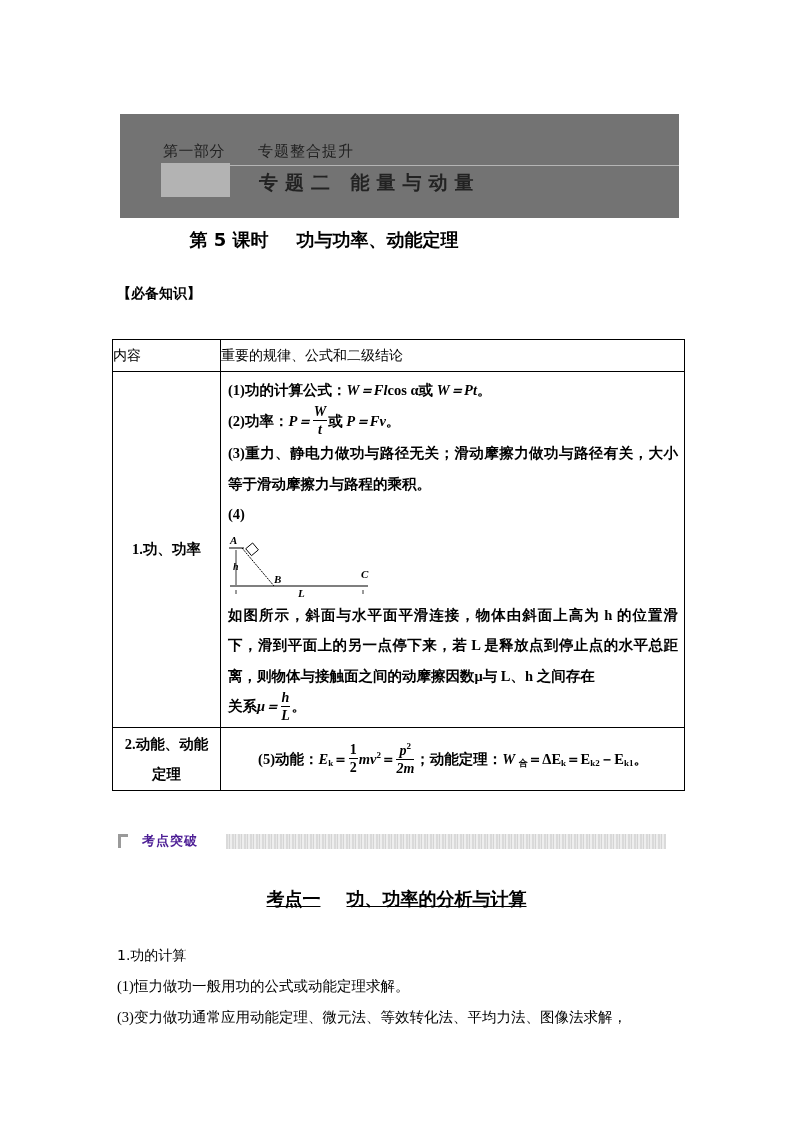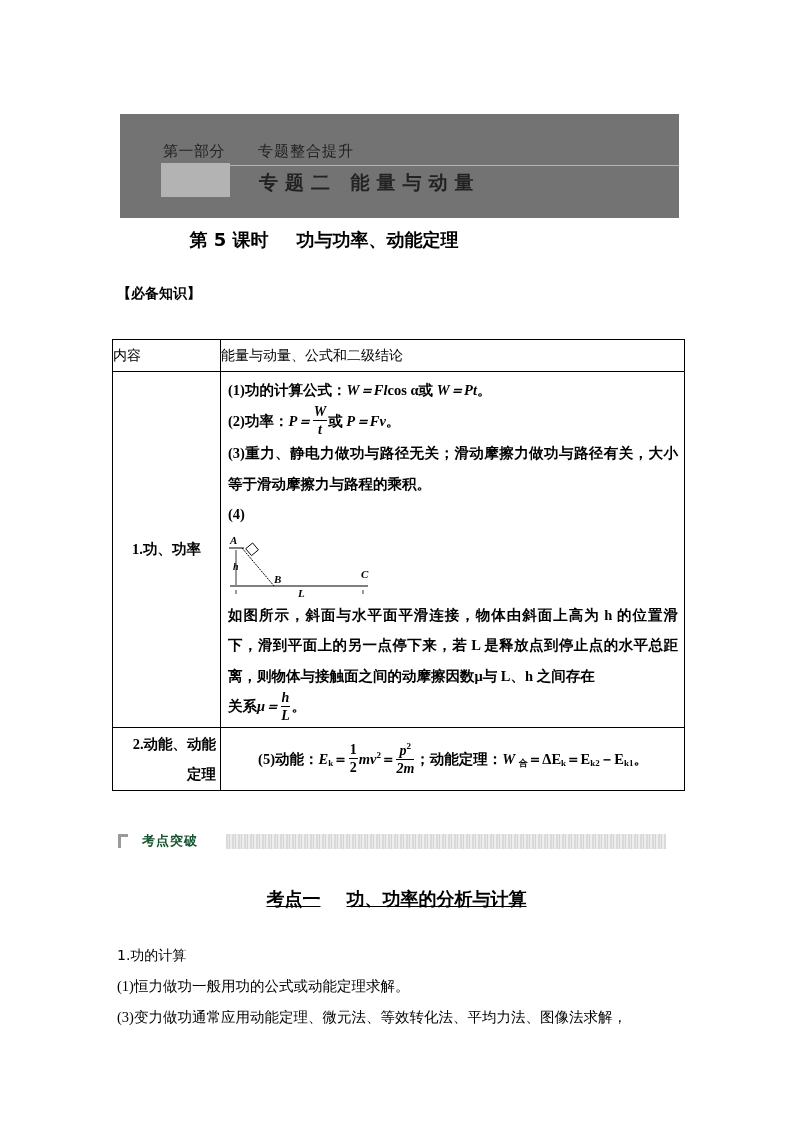--- a/index.html
+++ b/index.html
@@ -30,26 +30,26 @@
   .line.wrap { white-space: normal; text-align: justify; }
   .it { font-style: italic; }
   .frac { display: inline-block; vertical-align: middle; text-align: center; line-height: 1; margin: 0 1px; position: relative; top: -1px; }
   .frac .num { display: block; border-bottom: 1px solid #000; padding: 0 1px 1px; font-size: 14px; }
   .frac .den { display: block; padding-top: 2px; font-size: 14px; }
   sub { font-size: 9px; vertical-align: -2px; }
   sup { font-size: 9px; vertical-align: 6px; }
 
   .diagram { display: block; height: 66px; margin: 2px 0 2px; }
 
-  td.r2 { height: 63px; text-align: right; }
+  td.r2 { height: 63px; text-align: center; }
 
   
   .section-bar { position: absolute; left: 118px; top: 832px; width: 550px; height: 18px; }
   .section-bar .bracket { position: absolute; left: 0; top: 2px; width: 10px; height: 14px; border-left: 3px solid #9a9a9a; border-top: 3px solid #9a9a9a; }
-  .section-bar .label { position: absolute; left: 24px; top: 0; font-family: "DejaVu Sans", sans-serif; font-weight: bold; font-size: 13px; color: #14532d; letter-spacing: 1px; }
+  .section-bar .label { position: absolute; left: 24px; top: 0; font-family: "DejaVu Sans", sans-serif; font-weight: bold; font-size: 13px; color: #4c1d95; letter-spacing: 1px; }
   .section-bar .strip { position: absolute; left: 108px; top: 2px; width: 440px; height: 15px;
     background: repeating-linear-gradient(90deg, #d6d6d6 0 2px, #e6e6e6 2px 3px, #cfcfcf 3px 4px, #ececec 4px 6px);
     opacity: 0.9; }
 
   .kp-title { position: absolute; left: 0; width: 793px; top: 887px; text-align: center; font-family: "DejaVu Sans", sans-serif; font-weight: bold; font-size: 18px; text-decoration: underline; }
   .kp-title span { padding-left: 26px; }
 
   .sub-heading { position: absolute; left: 117px; top: 947px; font-family: "DejaVu Sans", sans-serif; font-size: 14px; text-align: right; }
   .para { position: absolute; left: 117px; font-size: 14.5px; white-space: nowrap; }
 </style>
@@ -67,21 +67,21 @@
 <div class="lesson-title">
   <b>第 5 课时</b><span>功与功率、动能定理</span>
 </div>
 
 <div class="must-know">【必备知识】</div>
 
 <table class="kt">
   <tbody>
       <tr>
     <th class="c1">内容</th>
-    <th>能量与动量、公式和二级结论</th>
+    <th>重要的规律、公式和二级结论</th>
   </tr>
   <tr>
     <td class="c1">1.功、功率</td>
     <td class="c2">
       <span class="line"><span>(1)功的计算公式：</span><span class="it">W＝Fl</span><span>cos α</span><span>或</span> <span class="it">W＝Pt</span><span>。</span></span>
       <span class="line"><span>(2)功率：</span><span class="it">P＝</span><span class="frac"><span class="num it">W</span><span class="den it">t</span></span><span>或</span> <span class="it">P＝Fv</span><span>。</span></span>
       <span class="line wrap">(3)重力、静电力做功与路径无关；滑动摩擦力做功与路径有关，大小等于滑动摩擦力与路程的乘积。</span>
       <span class="line">(4)</span>
       <svg class="diagram" width="150" height="66" viewBox="0 0 150 66">
         <text x="2" y="12" font-size="11" font-family="Liberation Serif, serif" font-style="italic">A</text>

